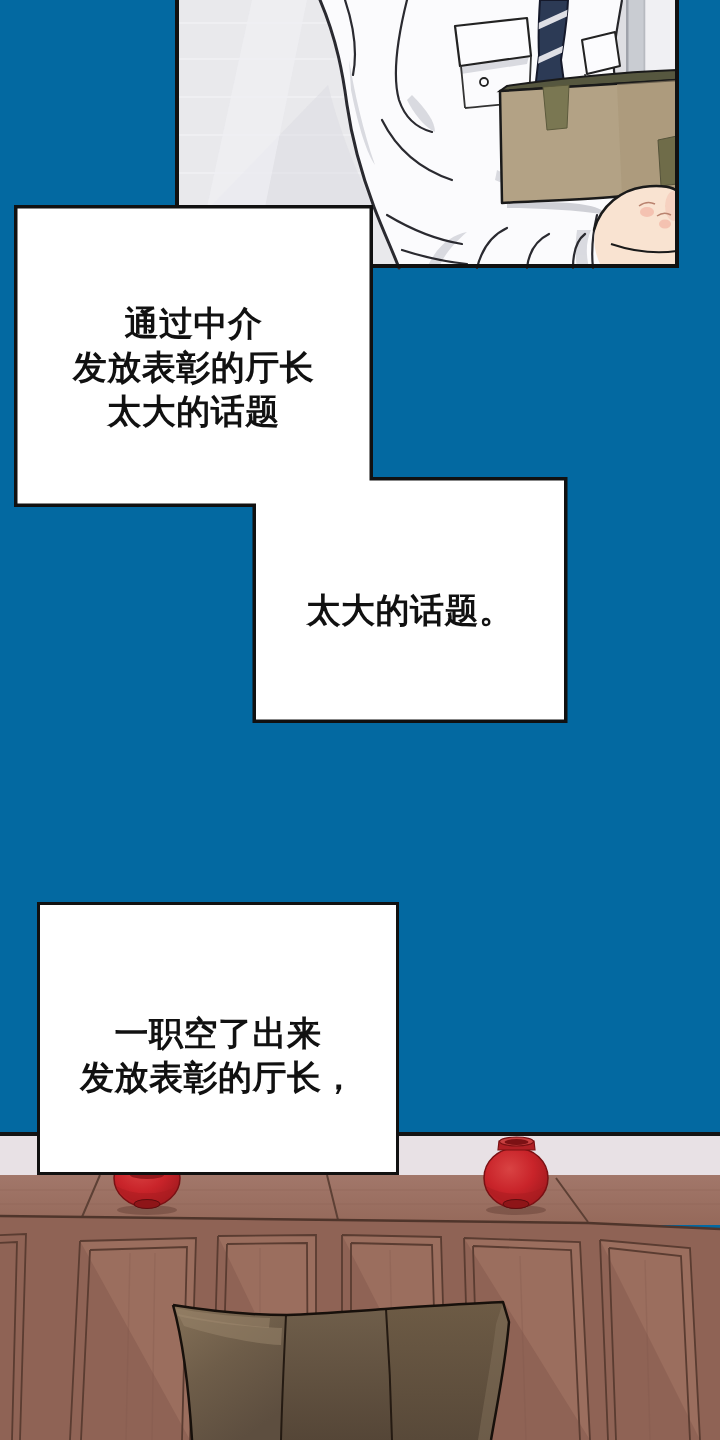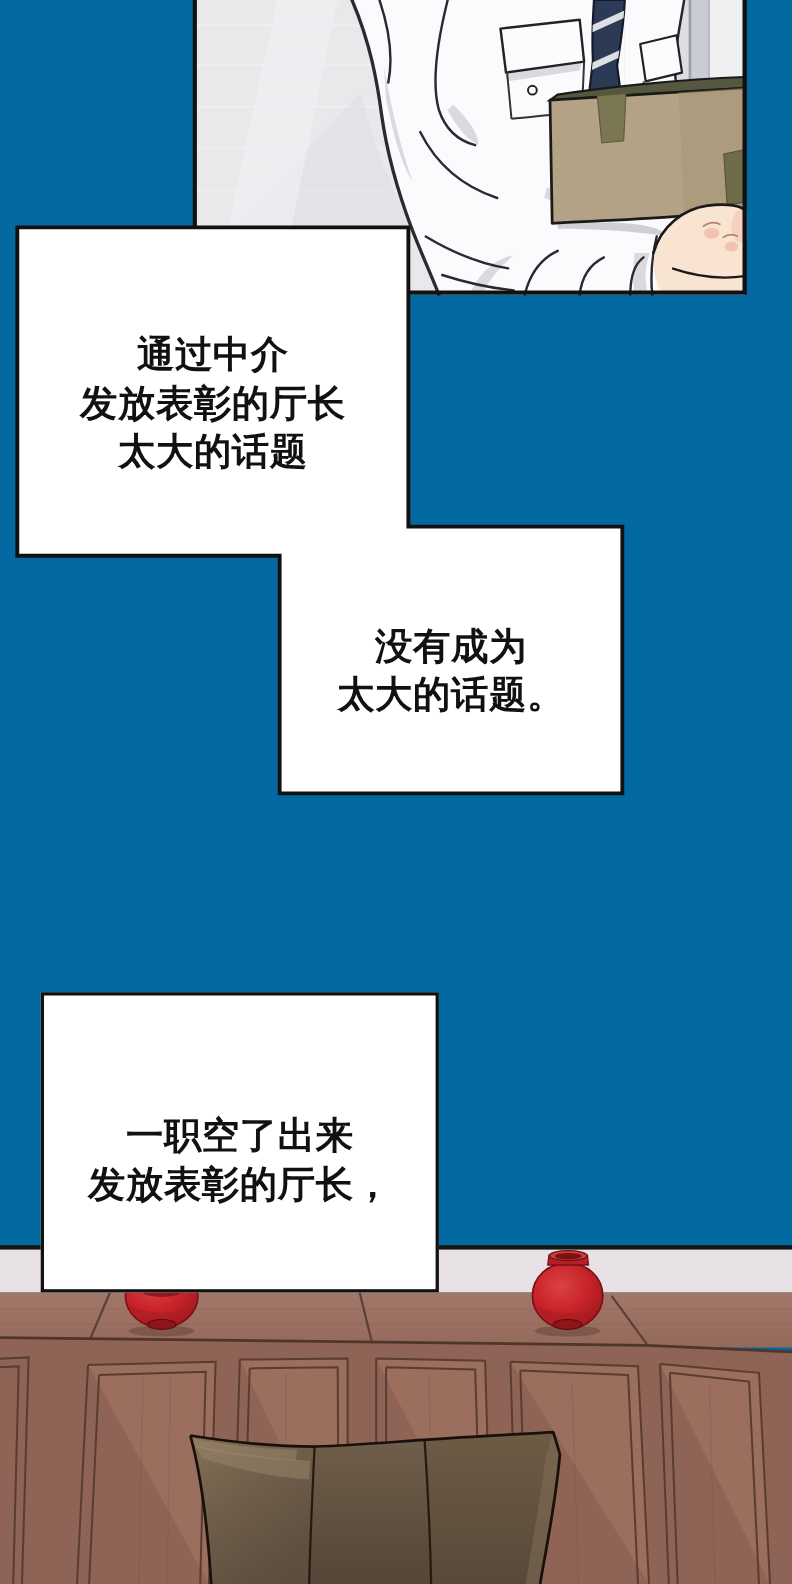--- a/index.html
+++ b/index.html
@@ -231,21 +231,20 @@
   </svg>
 
   <div id="box3"></div>
 
   <div id="cap1" class="caption">
     <span>通过中介</span>
     <span>发放表彰的厅长</span>
     <span>太大的话题</span>
   </div>
   <div id="cap2" class="caption">
-    <span>没有成为</span>
     <span>太大的话题。</span>
   </div>
   <div id="cap3" class="caption">
     <span>一职空了出来</span>
     <span>发放表彰的厅长，</span>
   </div>
 
 </div>
 
 </body></html>

